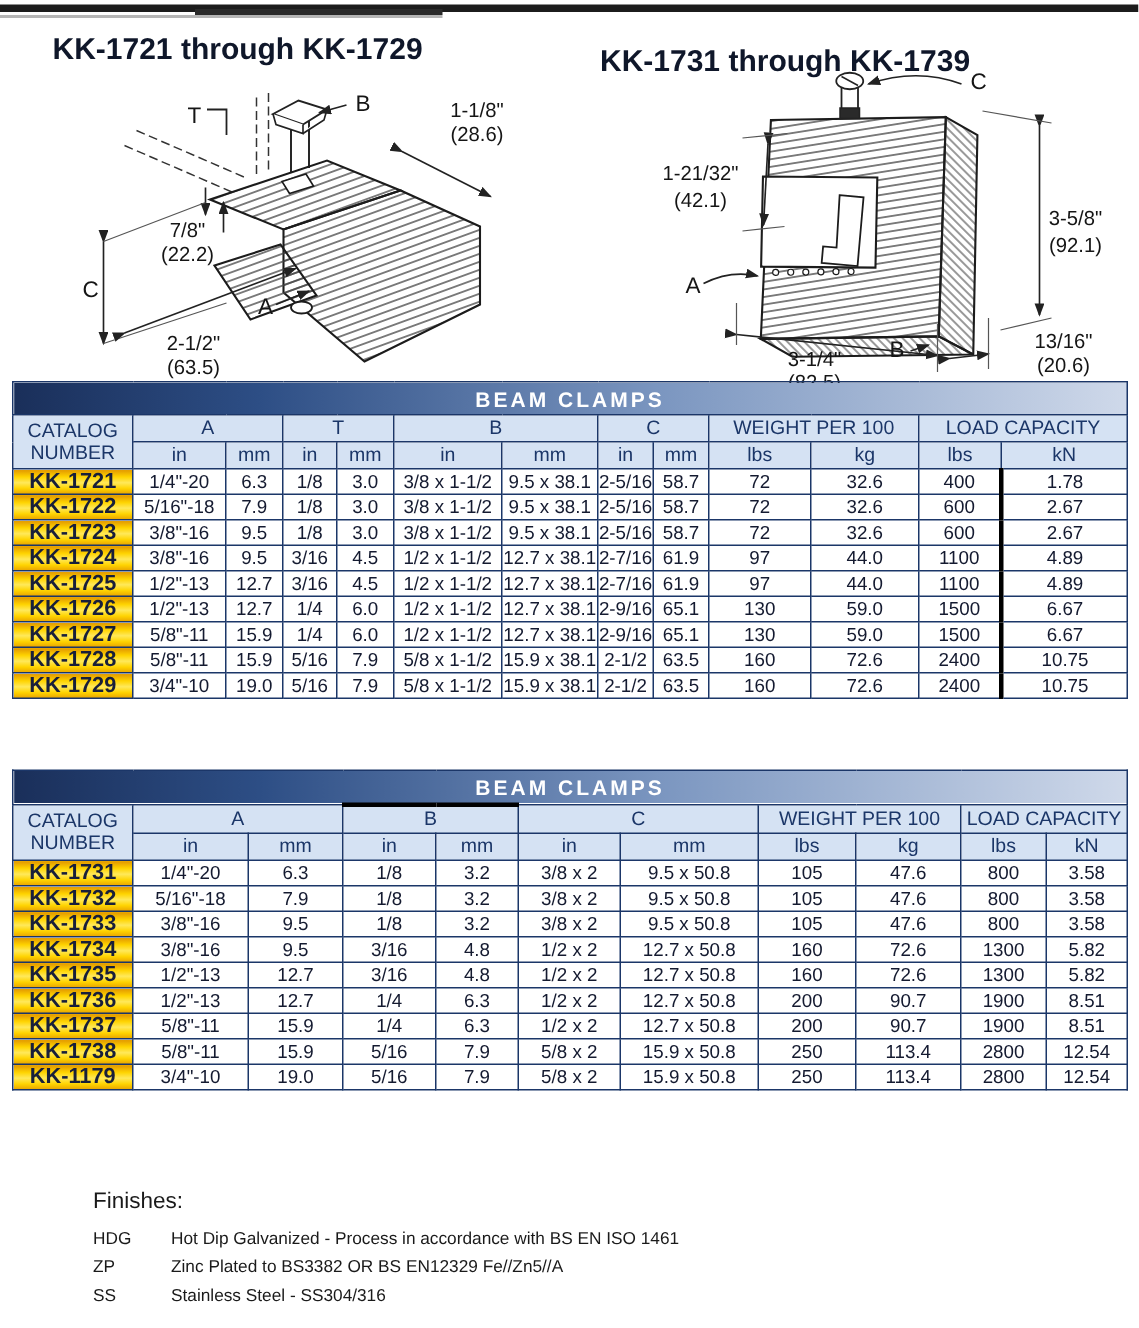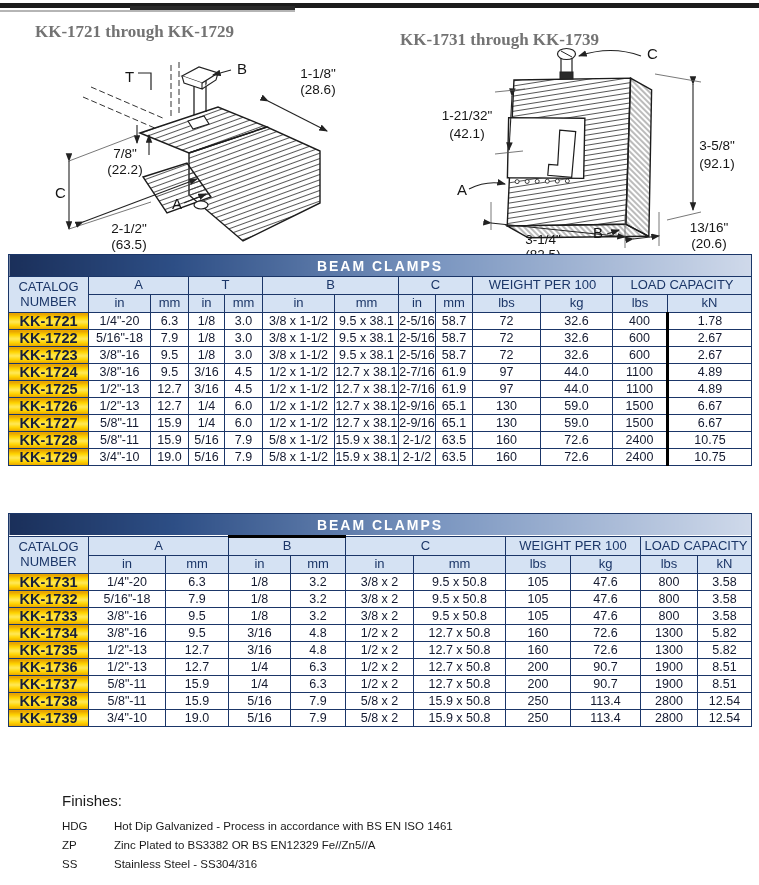--- a/index.html
+++ b/index.html
@@ -5,21 +5,21 @@
   html,body{margin:0;padding:0;}
   body{
     width:759px;height:885px;position:relative;background:#fff;overflow:hidden;
     font-family:"Liberation Sans","DejaVu Sans",sans-serif;color:#111;
   }
   
   .rule-black{position:absolute;left:0;top:3px;width:759px;height:5px;background:#1c1c1c;}
   .rule-black2{position:absolute;left:130px;top:6px;width:165px;height:4px;background:#2a2a2a;}
   .rule-gray{position:absolute;left:0;top:10px;width:295px;height:2px;background:#b5b5b5;}
 
-  .diagram-title{position:absolute;font-weight:bold;font-size:17px;color:#737373;white-space:nowrap;font-family:Liberation Serif, serif;}
+  .diagram-title{position:absolute;font-weight:bold;font-size:20px;color:#0f172a;white-space:nowrap;}
   #dtitle1{left:35px;top:22px;}
   #dtitle2{left:400px;top:30px;}
   svg text{font-family:"Liberation Sans","DejaVu Sans",sans-serif;fill:#151515;}
   .lab{font-size:15px;}
   .dim{font-size:13.5px;}
 
   
   table.clamps{position:absolute;left:8px;border-collapse:collapse;table-layout:fixed;}
   #table1{top:254px;}
   #table2{top:513px;}
@@ -517,21 +517,21 @@
         <td>5/16</td>
         <td>7.9</td>
         <td>5/8 x 2</td>
         <td>15.9 x 50.8</td>
         <td>250</td>
         <td>113.4</td>
         <td>2800</td>
         <td>12.54</td>
       </tr>
       <tr>
-        <th class="cat">KK-1739</th>
+        <th class="cat">KK-1179</th>
         <td>3/4"-10</td>
         <td>19.0</td>
         <td>5/16</td>
         <td>7.9</td>
         <td>5/8 x 2</td>
         <td>15.9 x 50.8</td>
         <td>250</td>
         <td>113.4</td>
         <td>2800</td>
         <td>12.54</td>

